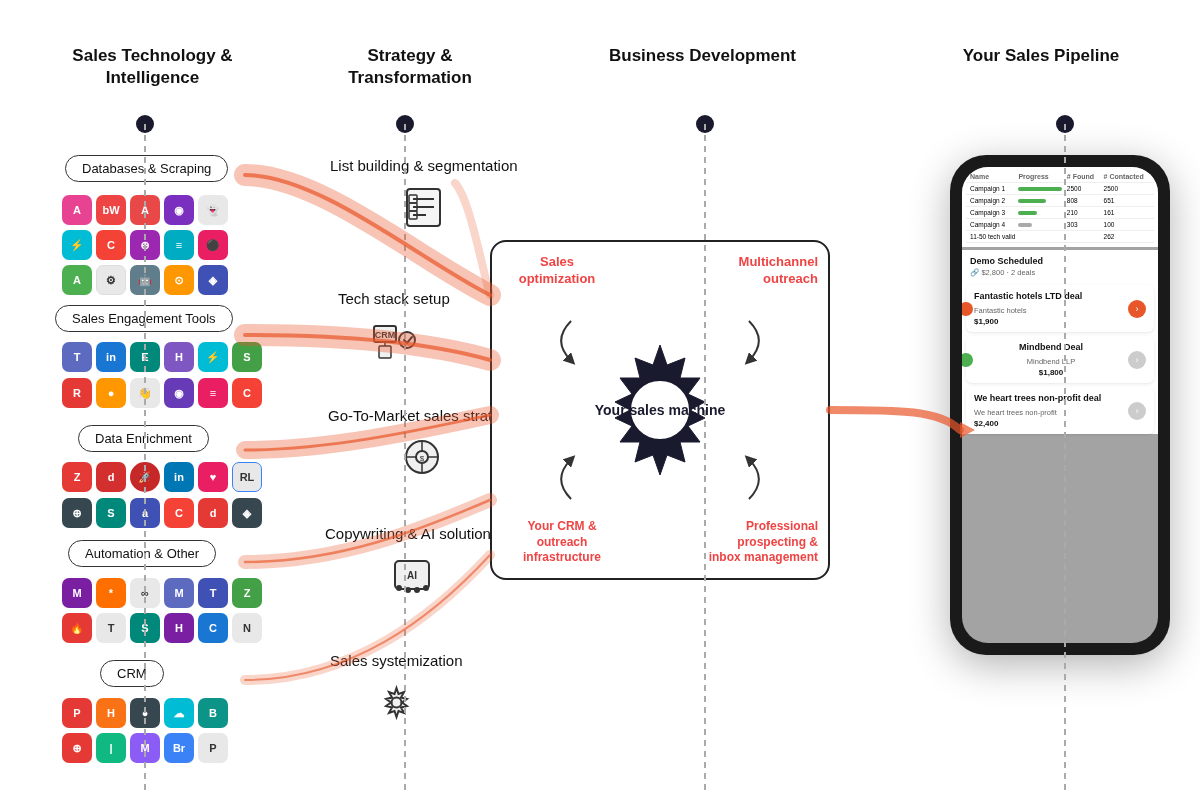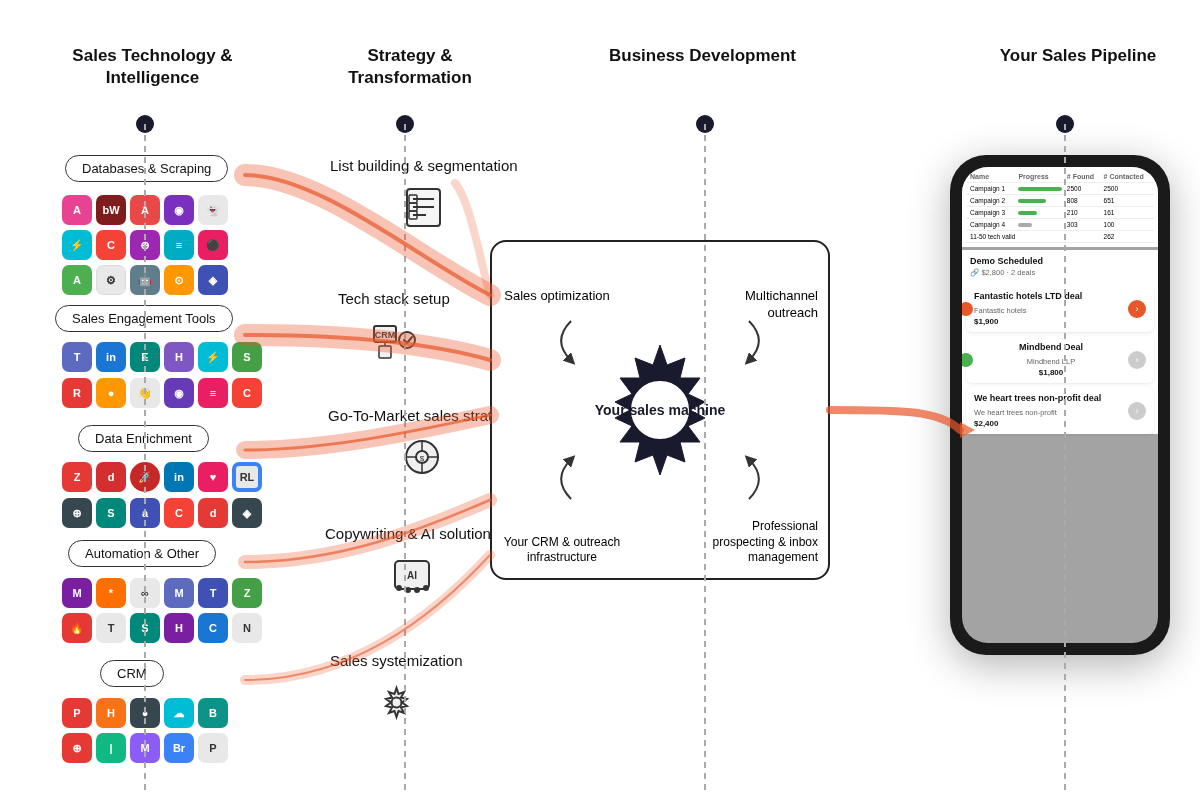--- a/index.html
+++ b/index.html
@@ -117,26 +117,25 @@
       font-weight: 700;
       color: #1a1a2e;
       pointer-events: none;
       z-index: 10;
       line-height: 1.3;
     }
 
     .corner-label {
       position: absolute;
       font-size: 13px;
-      font-weight: 400;
-      color: #000000;
+      font-weight: 700;
+      color: #ef4444;
       text-align: center;
       line-height: 1.3;
       width: 110px;
-      margin-top: 34px;
     }
 
     
     .arrows-svg {
       position: absolute;
       top: 0;
       left: 0;
       width: 1200px;
       height: 800px;
       pointer-events: none;
@@ -306,36 +305,36 @@
 
   <path d="M 830 410 C 900 410 940 410 960 430" stroke="#e8572a" stroke-width="8" fill="none" opacity="0.7" stroke-linecap="round"></path>
   <polygon points="960,422 975,430 960,438" fill="#e8572a" opacity="0.7"></polygon>
 </svg>
 
 <div class="col-header" style="left: 60px; width: 185px;">Sales Technology
 &amp; Intelligence</div>
 <div class="col-header" style="left: 330px; width: 160px;">Strategy &amp;
 Transformation</div>
 <div class="col-header" style="left: 590px; width: 225px;">Business Development</div>
-<div class="col-header" style="left: 968px; width: 220px;">Your Sales Pipeline</div>
+<div class="col-header" style="left: 931px; width: 220px;">Your Sales Pipeline</div>
 
 <div class="header-dot" style="left: 136px;"></div>
 <div class="header-dot" style="left: 396px;"></div>
 <div class="header-dot" style="left: 696px;"></div>
 <div class="header-dot" style="left: 1056px;"></div>
 
 <div class="category-pill" style="left: 65px; top: 155px;">Databases &amp; Scraping</div>
 <div class="category-pill" style="left: 55px; top: 305px;">Sales Engagement Tools</div>
 <div class="category-pill" style="left: 78px; top: 425px;">Data Enrichment</div>
 <div class="category-pill" style="left: 68px; top: 540px;">Automation &amp; Other</div>
 <div class="category-pill" style="left: 100px; top: 660px;">CRM</div>
 
 <div class="icon-row" style="left: 62px; top: 195px;">
   <div class="icon-box" style="background:#e84393;">A</div>
-  <div class="icon-box" style="background:#7f1d1d;">bW</div>
+  <div class="icon-box" style="background:#ef4444;">bW</div>
   <div class="icon-box" style="background:#e84848;">A</div>
   <div class="icon-box" style="background:#7b2fbe;">◉</div>
   <div class="icon-box" style="background:#e8e8e8; color:#555;">👻</div>
 </div>
 <div class="icon-row" style="left: 62px; top: 230px;">
   <div class="icon-box" style="background:#00bcd4;">⚡</div>
   <div class="icon-box" style="background:#f44336;">C</div>
   <div class="icon-box" style="background:#9c27b0;">⊕</div>
   <div class="icon-box" style="background:#00acc1;">≡</div>
   <div class="icon-box" style="background:#e91e63;">⚫</div>
@@ -364,21 +363,21 @@
   <div class="icon-box" style="background:#e91e63;">≡</div>
   <div class="icon-box" style="background:#f44336;">C</div>
 </div>
 
 <div class="icon-row" style="left: 62px; top: 462px;">
   <div class="icon-box" style="background:#e53935;">Z</div>
   <div class="icon-box" style="background:#d32f2f;">d</div>
   <div class="icon-box" style="background:#c62828; border-radius:50%;">🚀</div>
   <div class="icon-box" style="background:#0077b5;">in</div>
   <div class="icon-box" style="background:#e91e63;">♥</div>
-  <div class="icon-box" style="background:#e8e8e8; color:#333; border:4px solid #3b82f6;">RL</div>
+  <div class="icon-box" style="background:#e8e8e8; color:#333; border:1px solid #3b82f6;">RL</div>
 </div>
 <div class="icon-row" style="left: 62px; top: 498px;">
   <div class="icon-box" style="background:#37474f;">⊕</div>
   <div class="icon-box" style="background:#00897b;">S</div>
   <div class="icon-box" style="background:#3f51b5;">a</div>
   <div class="icon-box" style="background:#f44336;">C</div>
   <div class="icon-box" style="background:#e53935;">d</div>
   <div class="icon-box" style="background:#37474f;">◈</div>
 </div>
 

